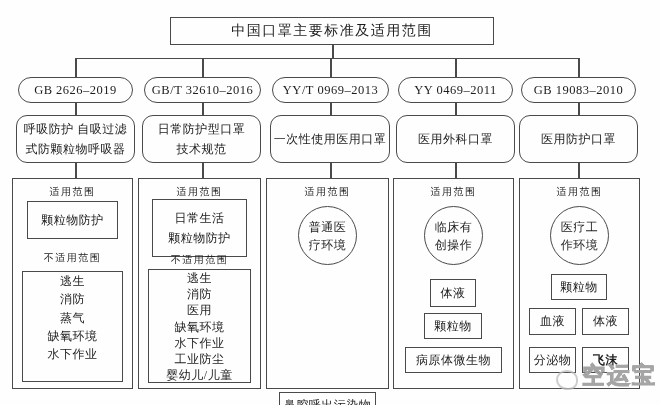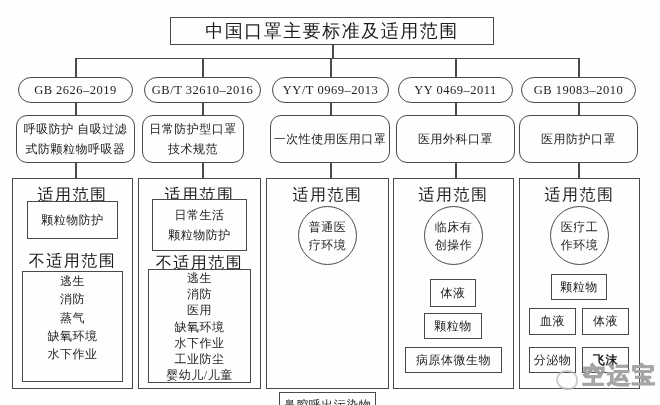--- a/index.html
+++ b/index.html
@@ -3,28 +3,28 @@
 <meta charset="utf-8">
 <style>
   html,body{margin:0;padding:0;background:#ffffff;}
   .canvas{
     position:relative;width:660px;height:405px;background:#fefefe;
     font-family:"Liberation Serif","DejaVu Serif",serif;color:#1c1c1c;overflow:hidden;
   }
   .line{position:absolute;background:#4a4a4a;}
   .box{position:absolute;border:1.5px solid #4a4a4a;background:#fefefe;box-sizing:border-box;}
   .top-box{left:170px;top:17px;width:324px;height:28px;display:flex;align-items:center;justify-content:center;
-    font-size:18px;letter-spacing:1.5px;}
+    font-size:14px;letter-spacing:1.5px;}
   .pill{position:absolute;top:77px;height:26px;border:1.5px solid #4a4a4a;border-radius:13px;background:#fefefe;
     box-sizing:border-box;display:flex;align-items:center;justify-content:center;font-size:12.5px;letter-spacing:.5px;}
   .mask{position:absolute;top:115px;height:48px;border:1.5px solid #4a4a4a;border-radius:11px;background:#fefefe;
     box-sizing:border-box;display:flex;flex-direction:column;align-items:center;justify-content:center;
     font-size:12px;letter-spacing:.5px;line-height:20px;text-align:center;}
   .big{position:absolute;top:178px;height:211px;border:1.5px solid #4a4a4a;background:#fefefe;box-sizing:border-box;}
-  .lbl{position:absolute;width:100%;text-align:center;font-size:16px;letter-spacing:1.5px;}
+  .lbl{position:absolute;width:100%;text-align:center;font-size:10px;letter-spacing:1.5px;}
   .ibox{position:absolute;border:1.2px solid #4a4a4a;background:#fefefe;box-sizing:border-box;
     display:flex;flex-direction:column;align-items:center;justify-content:center;
     font-size:12px;letter-spacing:.5px;text-align:center;}
   .circle{position:absolute;border:1.2px solid #4a4a4a;border-radius:50%;background:#fefefe;box-sizing:border-box;
     display:flex;flex-direction:column;align-items:center;justify-content:center;
     font-size:12px;letter-spacing:.5px;line-height:18px;text-align:center;}
   .list{position:absolute;border:1.2px solid #4a4a4a;background:#fefefe;box-sizing:border-box;
     font-size:12px;letter-spacing:.5px;text-align:center;}
   .list6 div{line-height:18.3px;}
   .list7 div{line-height:16.2px;}
@@ -75,21 +75,21 @@
       <span>YY 0469–2011</span>
     </div>
   <div class="pill" style="left:521px;width:115px;">
       <span>GB 19083–2010</span>
     </div>
 
   <div class="mask" style="left:16px;width:119px;">
     <span>呼吸防护 自吸过滤</span>
     <span>式防颗粒物呼吸器</span>
   </div>
-  <div class="mask" style="left:142px;width:102px;">
+  <div class="mask" style="left:142px;width:119px;">
     <span>日常防护型口罩</span>
     <span>技术规范</span>
   </div>
   <div class="mask" style="left:270px;width:120px;">
     <span>一次性使用医用口罩</span>
   </div>
   <div class="mask" style="left:396px;width:119px;">
     <span>医用外科口罩</span>
   </div>
   <div class="mask" style="left:519px;width:119px;">
@@ -106,21 +106,21 @@
       <div>逃生</div>
       <div>消防</div>
       <div>蒸气</div>
       <div>缺氧环境</div>
       <div>水下作业</div>
     </div>
   </div>
 
   <div class="big" style="left:138px;width:123px;">
     <div class="lbl" style="top:6px;">适用范围</div>
-    <div class="ibox" style="left:13px;top:20px;width:95px;height:52px;line-height:20px;">
+    <div class="ibox" style="left:13px;top:20px;width:95px;height:58px;line-height:20px;">
       <span>日常生活</span>
       <span>颗粒物防护</span>
     </div>
     <div class="lbl" style="top:74px;">不适用范围</div>
     <div class="list list7" style="left:9px;top:90px;width:103px;height:114px;">
       <div>逃生</div>
       <div>消防</div>
       <div>医用</div>
       <div>缺氧环境</div>
       <div>水下作业</div>

